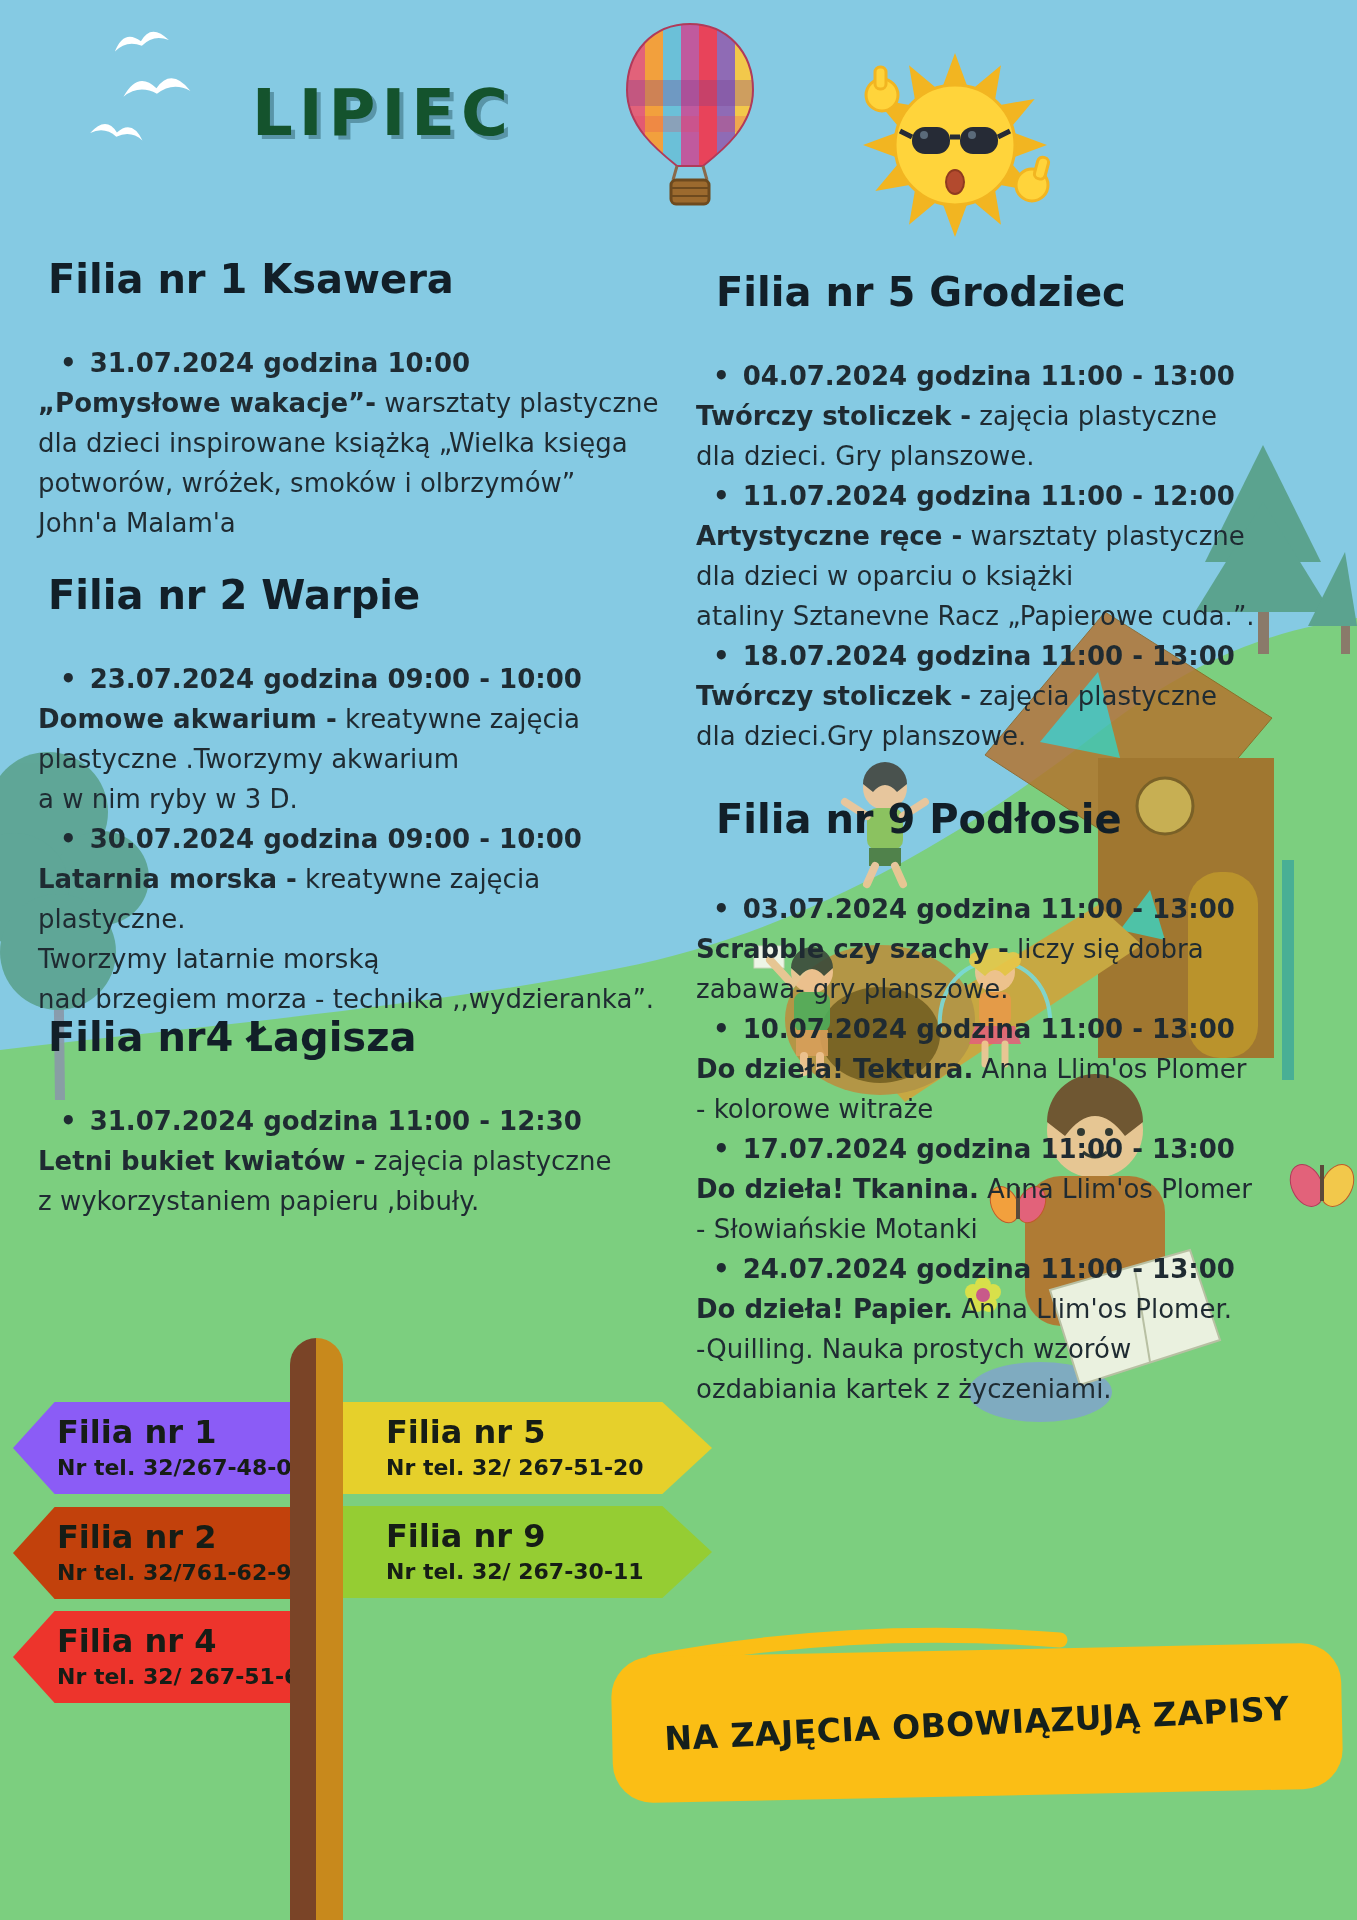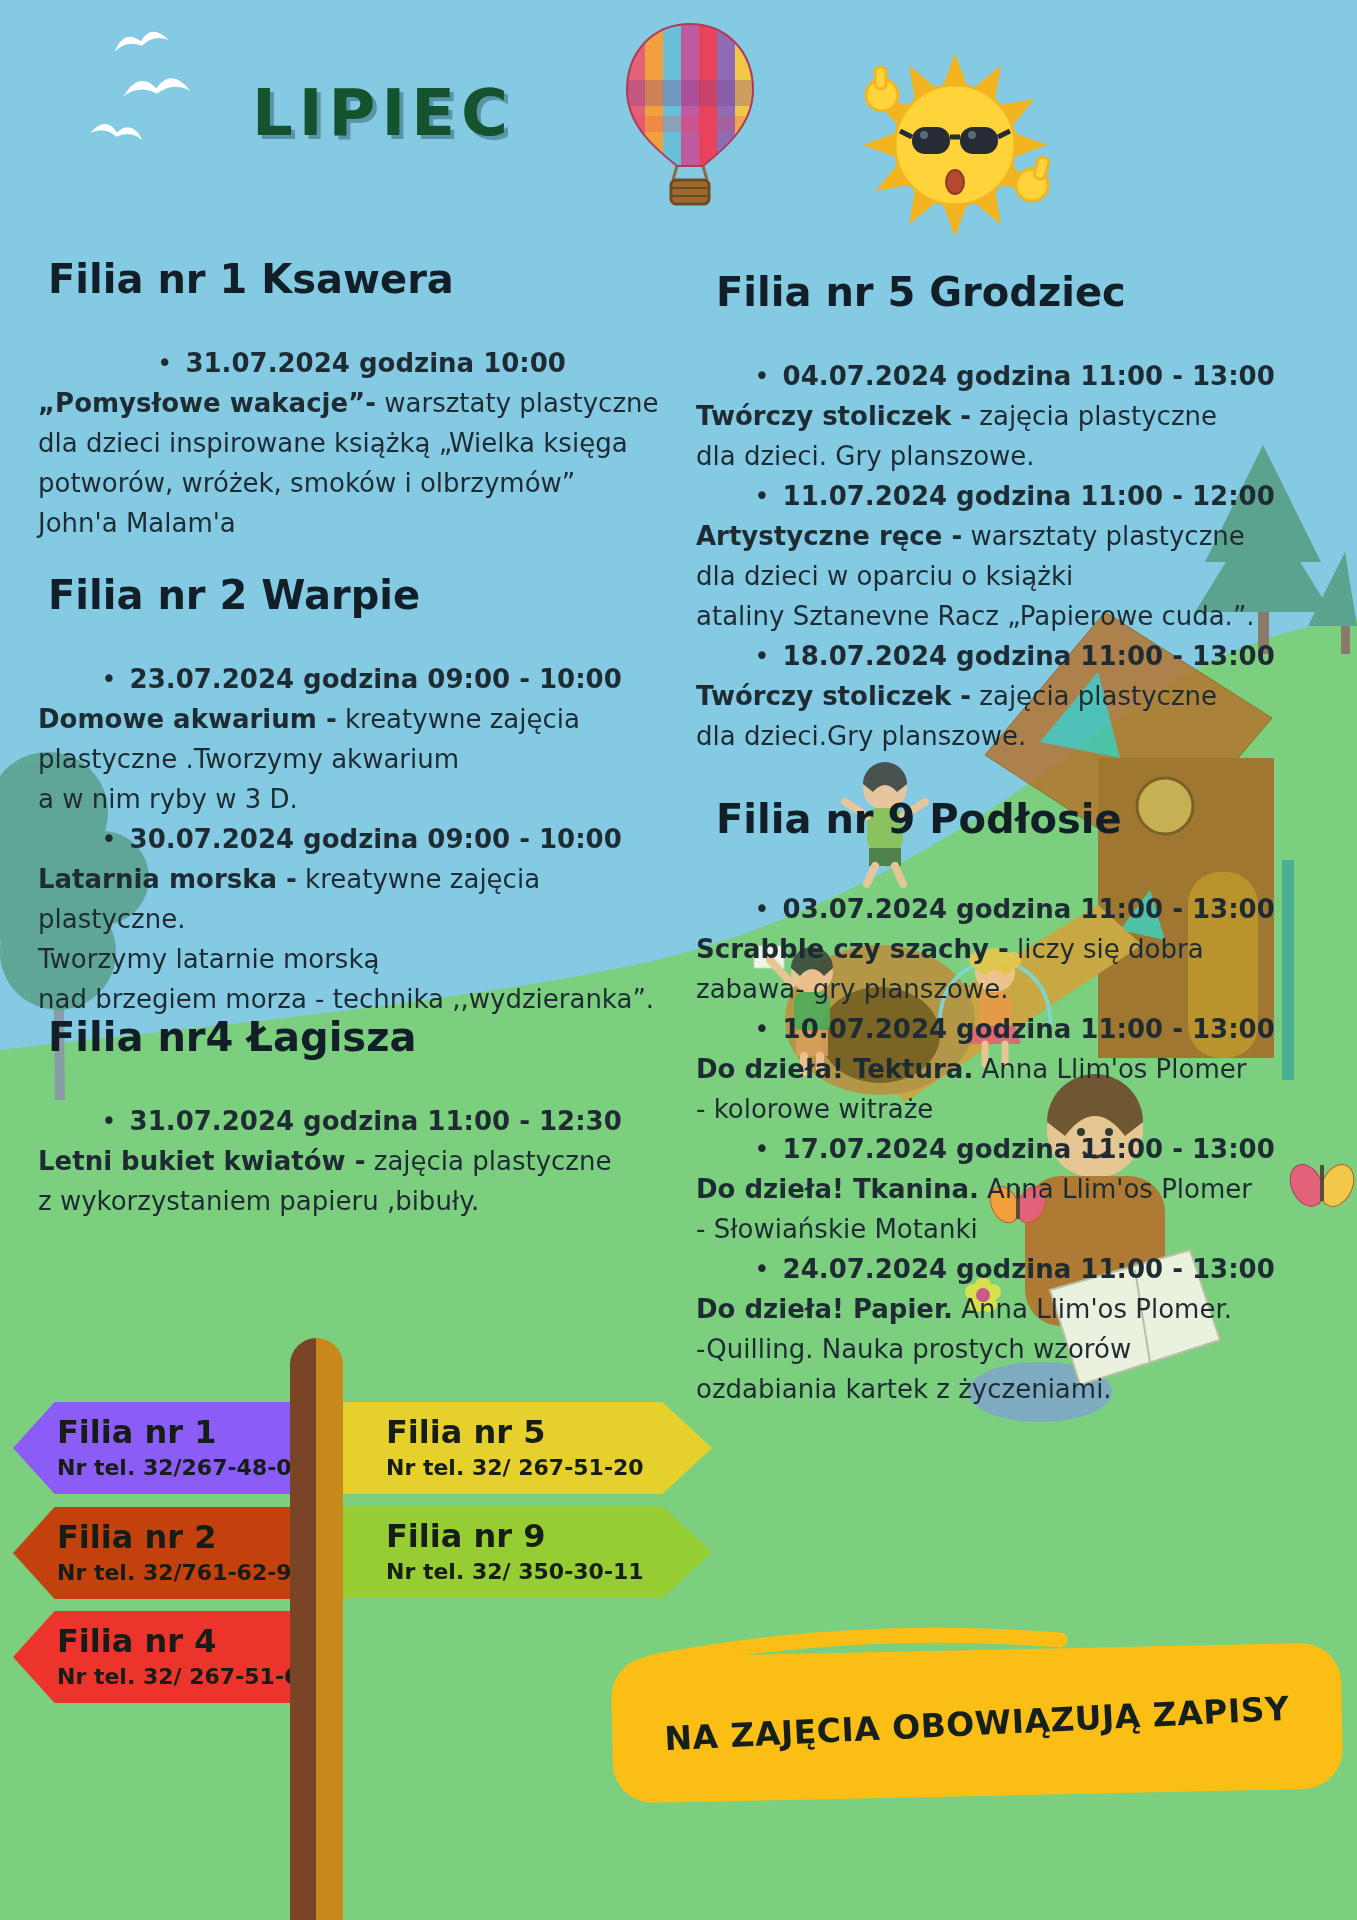--- a/index.html
+++ b/index.html
@@ -11,21 +11,21 @@
          letter-spacing:6px;color:#14532d;text-shadow:4px 4px 0 rgba(45,95,110,.5);z-index:4;}
   
   .sec{position:absolute;z-index:5;}
   .left-col{left:38px;width:625px;}
   .right-col{left:696px;width:620px;}
   .sec h2{margin:0;font-size:40px;line-height:48px;font-weight:bold;color:#121F28;}
   .left-col h2{margin-left:10px;margin-top:15px;}
   .right-col h2{margin-left:20px;}
   .events{margin-top:40px;}
   .events.late{margin-top:46px;}
-  .ev-date{font-size:26px;line-height:40px;font-weight:normal;padding-left:22px;text-align:center;}
+  .ev-date{font-size:26px;line-height:40px;font-weight:bold;padding-left:22px;}
   .right-col .ev-date{padding-left:17px;}
   .bullet{display:inline-block;margin-right:13px;}
   .ev-desc{margin:0;font-size:26px;line-height:40px;white-space:pre-line;}
   .ev-desc b{font-weight:bold;}
   
   .pole{position:absolute;left:290px;top:1338px;width:53px;height:582px;z-index:7;
         background:linear-gradient(90deg,#7A4427 0 50%,#C8891C 50% 100%);
         border-radius:27px 27px 0 0;}
   .sign{position:absolute;z-index:6;box-sizing:border-box;height:92px;color:#161D16;}
   .sign .nm{font-size:32px;line-height:42px;font-weight:bold;}
@@ -315,21 +315,21 @@
   <div class="sign s-left" style="top: 1611px; background: rgb(237, 52, 44);">
     <div class="nm">Filia nr 4</div>
     <div class="tl">Nr tel. 32/ 267-51-68</div>
   </div>
   <div class="sign s-right" style="top: 1402px; background: rgb(230, 208, 43);">
     <div class="nm">Filia nr 5</div>
     <div class="tl">Nr tel. 32/ 267-51-20</div>
   </div>
   <div class="sign s-right" style="top: 1506px; background: rgb(149, 205, 51);">
     <div class="nm">Filia nr 9</div>
-    <div class="tl">Nr tel. 32/ 350-30-11</div>
+    <div class="tl">Nr tel. 32/ 267-30-11</div>
   </div>
   <div class="pole"></div>
 
   <svg class="swoosh" width="430" height="46">
     <path d="M12,40 Q210,2 420,18" stroke="#FBBE15" stroke-width="15" fill="none" stroke-linecap="round"></path>
   </svg>
   <div class="banner" style="background: rgb(251, 190, 21);">
     <span>NA ZAJĘCIA  OBOWIĄZUJĄ ZAPISY</span>
   </div>
 

